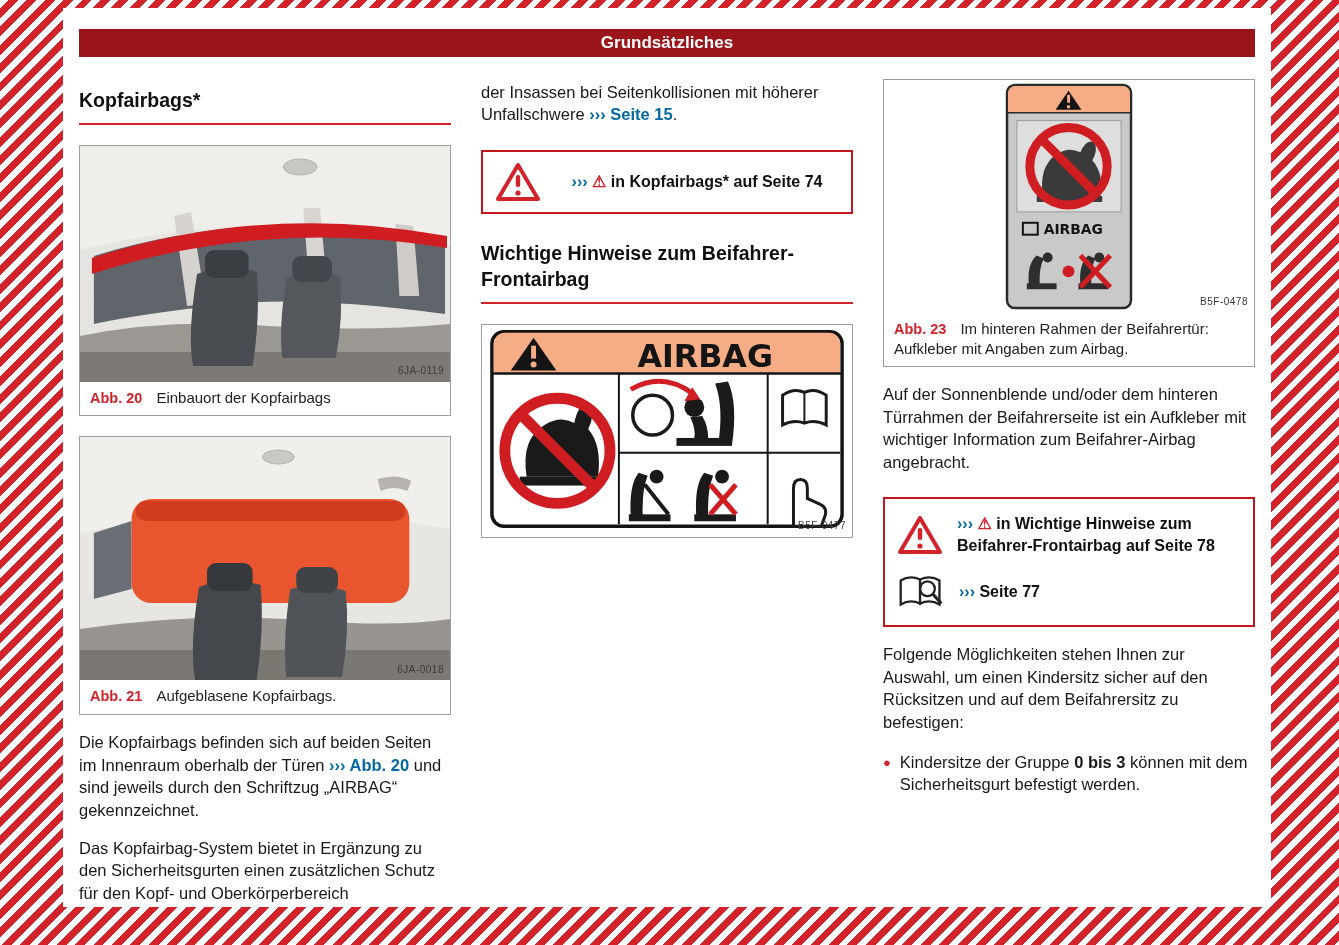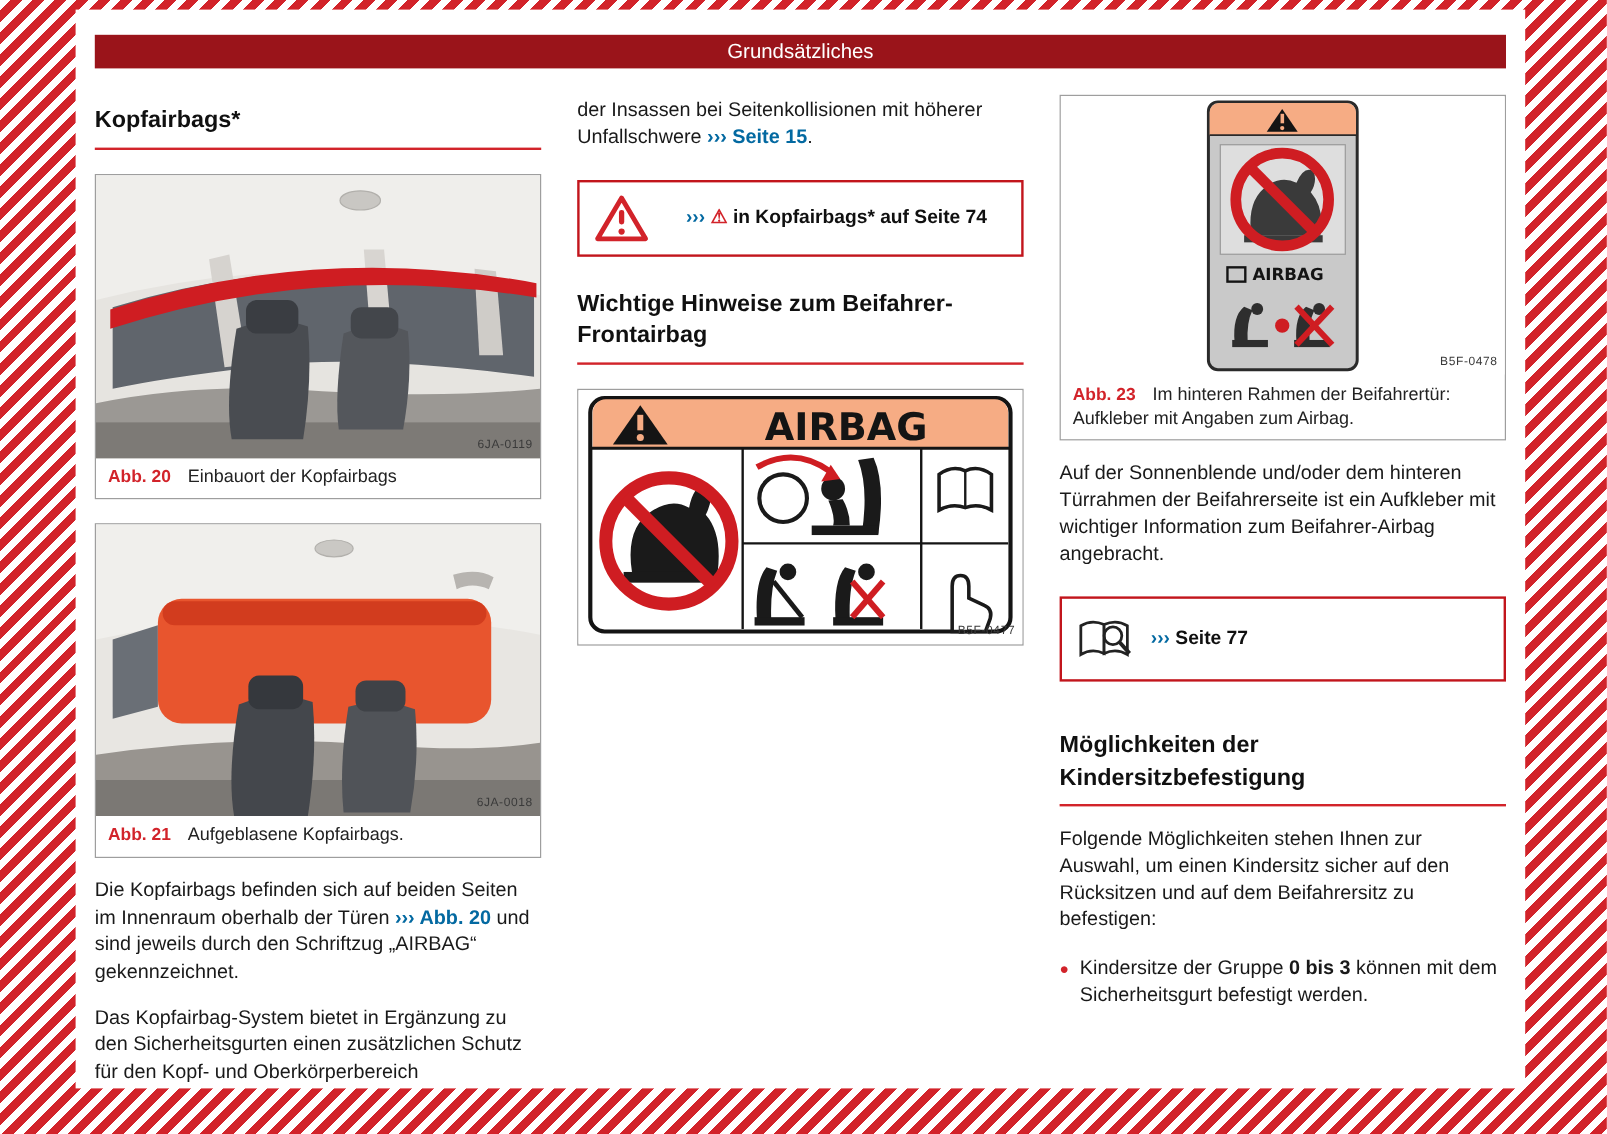--- a/index.html
+++ b/index.html
@@ -7,21 +7,21 @@
   .canvas {
     position: relative; width: 1339px; height: 945px; overflow: hidden;
     background: repeating-linear-gradient(135deg, #ffffff 0 6px, #d2232a 6px 13px);
   }
   .page {
     position: absolute; left: 63px; top: 8px; width: 1208px; height: 899px;
     background: #ffffff; padding: 0 16px; overflow: hidden;
   }
   .header-bar {
     margin-top: 21px; background: #9a141a; color: #fff; text-align: center;
-    font-weight: normal; font-size: 17px; padding: 4px 16px;
+    font-weight: bold; font-size: 17px; padding: 4px 16px;
   }
   .columns { display: flex; gap: 30px; margin-top: 20px; }
   .col { flex: 1; min-width: 0; font-size: 16.5px; line-height: 1.36; color: #191919; }
   .sec-heading {
     font-size: 19.5px; font-weight: bold; color: #101010;
     border-bottom: 2px solid #d2232a; padding-bottom: 9px; margin-top: 10px;
   }
   .chapter { font-size: 23px; font-weight: bold; color: #d2232a; margin-top: 42px; }
   .mt { margin-top: 26px; }
   .body { margin-top: 16px; }
@@ -223,36 +223,49 @@
           </div>
           <figcaption>
             <span class="fig-label">Abb. 23</span><span>Im hinteren Rahmen der Beifahrertür: Aufkleber mit Angaben zum Airbag.</span>
           </figcaption>
         </figure>
 
         <p class="body">Auf der Sonnenblende und/oder dem hinteren Türrahmen der Beifahrerseite ist ein Aufkleber mit wichtiger Information zum Beifahrer-Airbag angebracht.</p>
 
         <div class="warn-box multi">
           <div class="warn-row">
+            <span class="warn-icon">
+              <svg viewBox="0 0 46 40" width="46" height="40">
+                <path d="M23,3 L43,37 L3,37 Z" fill="#fff" stroke="#d2232a" stroke-width="4" stroke-linejoin="round"></path>
+                <rect x="20.8" y="13" width="4.4" height="12" rx="2" fill="#d2232a"></rect>
+                <circle cx="23" cy="31" r="2.6" fill="#d2232a"></circle>
+              </svg>
+            </span>
+            <div class="warn-text">
+              <span class="xref">›››</span>
+              <span class="tri">⚠</span>
+              <span>in Wichtige Hinweise zum Beifahrer-Frontairbag auf Seite 78</span>
+            </div>
+          </div>
+          <div class="warn-row">
             <span class="book-icon">
               <svg viewBox="0 0 52 42" width="48" height="39">
                 <path d="M4,9 q10,-6 21,-1 v26 q-11,-5 -21,1 Z" fill="#fff" stroke="#222" stroke-width="2.5"></path>
                 <path d="M46,9 q-10,-6 -21,-1 v26 q11,-5 21,1 Z" fill="#fff" stroke="#222" stroke-width="2.5"></path>
                 <circle cx="33" cy="18" r="8" fill="none" stroke="#222" stroke-width="2.5"></circle>
                 <line x1="39" y1="24" x2="48" y2="34" stroke="#222" stroke-width="3.5"></line>
               </svg>
             </span>
             <div class="warn-text">
               <span class="xref">›››</span>
               <span>Seite 77</span>
             </div>
           </div>
         </div>
 
-        <h2 class="sec-heading" style="margin-top:40px;">Möglichkeiten der Kindersitzbefestigung</h2>
 
         <p class="body mt">Folgende Möglichkeiten stehen Ihnen zur Auswahl, um einen Kindersitz sicher auf den Rücksitzen und auf dem Beifahrersitz zu befestigen:</p>
 
         <div class="bullet">
           <span class="dot">●</span>
           <span>
             <span>Kindersitze der Gruppe </span><span class="bold">0 bis 3</span><span> können mit dem Sicherheitsgurt befestigt werden.</span>
           </span>
         </div>
       </div>

